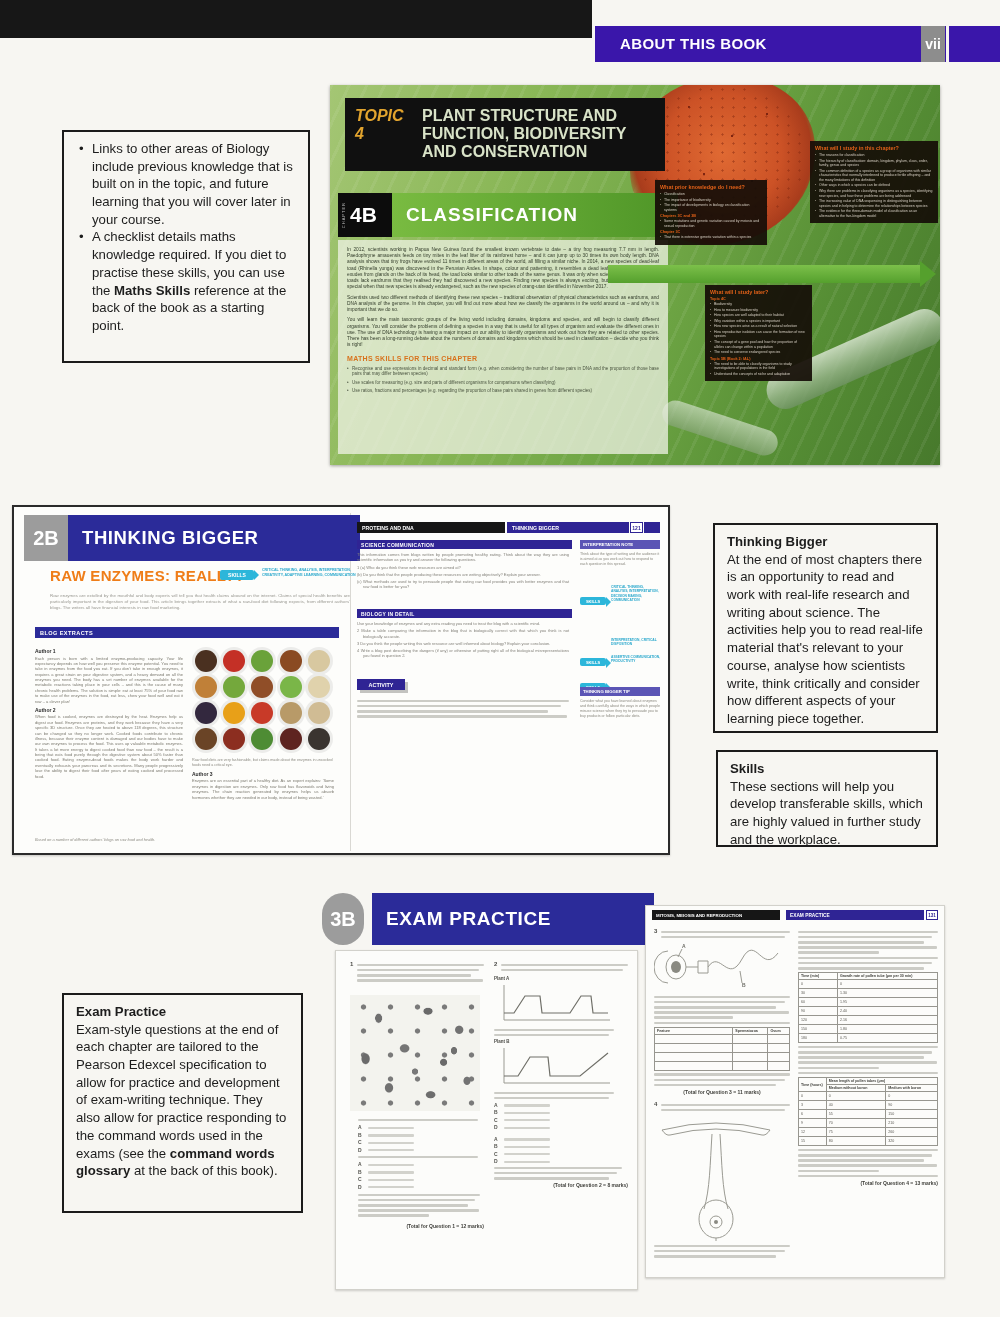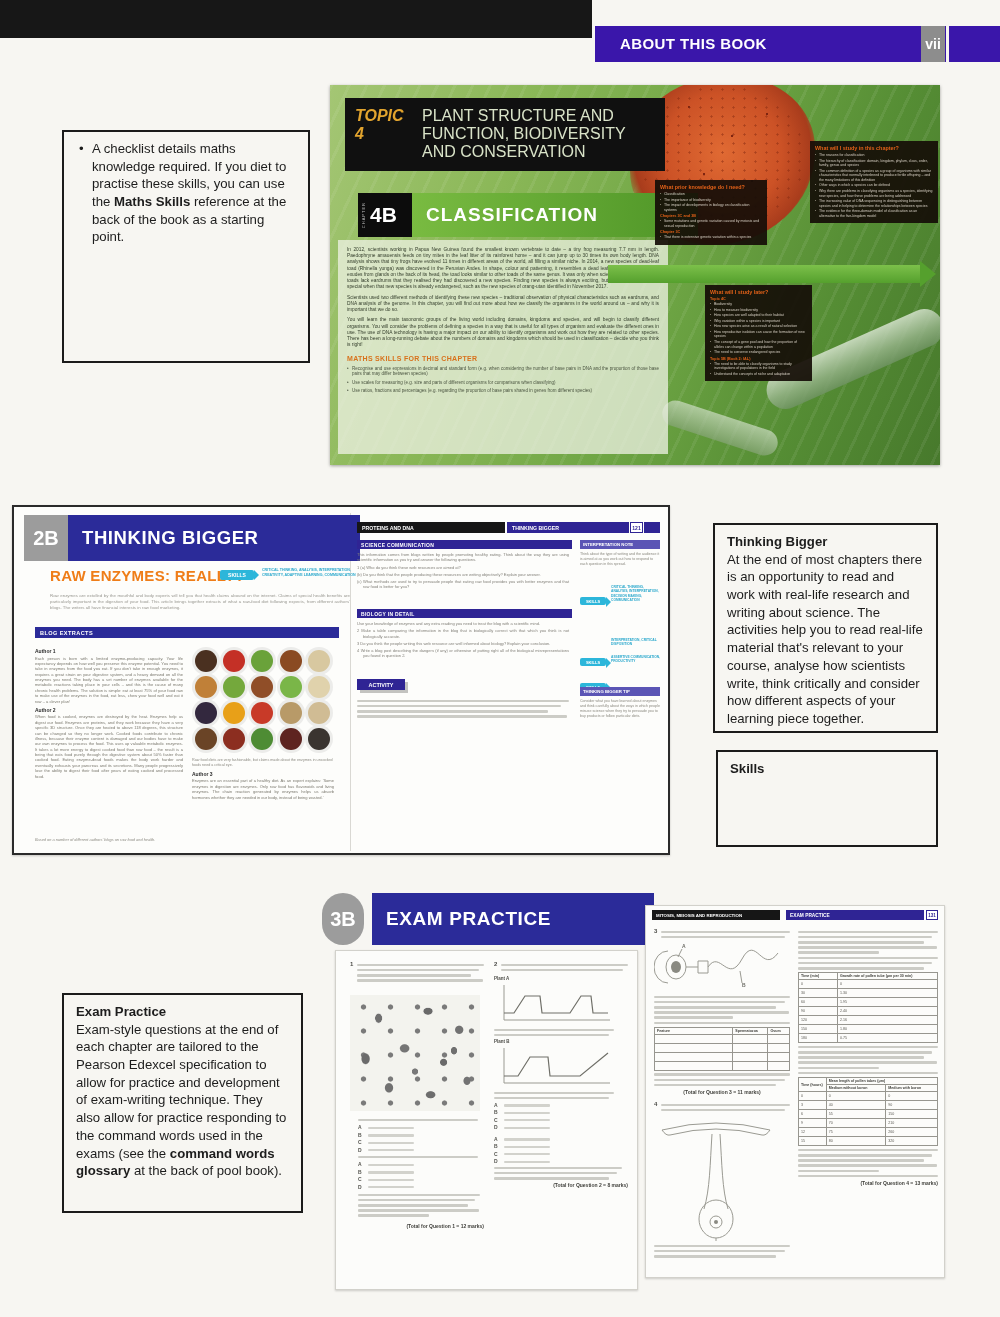--- a/index.html
+++ b/index.html
@@ -44,22 +44,22 @@
   .frog-dots{left:310px;top:0;width:165px;height:145px;border-radius:50%;
     background-image:radial-gradient(circle 1.6px,#8a2c12 60%,transparent 70%);
     background-size:11px 9px;opacity:.55;}
   .frog-leg{left:430px;top:255px;width:190px;height:38px;border-radius:20px;
     background:linear-gradient(#d7e4cf,#93b186 60%,#6f9362);transform:rotate(-24deg);opacity:.85;}
   .frog-leg2{left:330px;top:330px;width:120px;height:26px;border-radius:14px;
     background:linear-gradient(#cfdfc6,#87a578);transform:rotate(18deg);opacity:.7;}
   .topic-title-box{left:15px;top:13px;width:300px;background:#101010;padding:9px 10px;
     display:flex;gap:7px;}
   .topic-label{color:#e2a42e;font-weight:800;font-size:16px;line-height:1.12;flex:0 0 60px;font-style:italic;}
-  .topic-title{color:#d9e3c8;font-weight:400;font-size:16px;line-height:1.14;}
-  .chapter-row{left:8px;top:108px;display:flex;height:44px;margin-left:20px;}
+  .topic-title{color:#d9e3c8;font-weight:700;font-size:16px;line-height:1.14;}
+  .chapter-row{left:8px;top:108px;display:flex;height:44px;}
   .ch-box{width:54px;background:#0c0c0c;color:#fff;display:flex;align-items:center;}
   .ch-vert{writing-mode:vertical-rl;transform:rotate(180deg);font-size:4px;color:#b9b9b9;
     letter-spacing:1px;margin-left:3px;}
   .ch-code{font-weight:800;font-size:21px;margin-left:4px;}
   .green-bar{width:272px;background:linear-gradient(90deg,#79bb41,#4e9527);color:#fff;
     font-weight:800;font-size:19px;letter-spacing:1px;display:flex;align-items:center;
     padding-left:14px;}
   .content-panel{left:8px;top:155px;width:330px;height:214px;background:rgba(240,243,231,.74);
     padding:7px 9px;box-sizing:border-box;color:#333d2b;font-size:4.8px;line-height:1.3;
     text-align:justify;}
@@ -200,20 +200,21 @@
 <div id="canvas">
 
   <div class="abs hdr-black"></div>
   <div class="abs hdr-purple"></div>
   <div class="abs hdr-title">ABOUT THIS BOOK</div>
   <div class="abs vii-box">vii</div>
   <div class="abs hdr-gap"></div>
 
   <div class="abs note-box learn">
     <ul class="note-ul">
+      <li><span>Links to other areas of Biology include previous knowledge that is built on in the topic, and future learning that you will cover later in your course.</span></li>
       <li><span>A checklist details maths knowledge required. If you diet to practise these skills, you can use the </span><b>Maths Skills</b><span> reference at the back of the book as a starting point.</span></li>
     </ul>
   </div>
 
   <div class="abs topic-page">
     <div class="abs frog"></div>
     <div class="abs frog-dots"></div>
     <div class="abs frog-leg"></div>
     <div class="abs frog-leg2"></div>
 
@@ -389,24 +390,25 @@
     <div class="abs rcol-hd tip-hd">THINKING BIGGER TIP</div>
     <div class="abs tip-txt">Consider what you have learned about enzymes and think carefully about the ways in which people misuse science when they try to persuade you to buy products or follow particular diets.</div>
   </div>
 
   <div class="abs note-box tbnote">
     <div class="note-title">Thinking Bigger</div>
     <div>At the end of most chapters there is an opportunity to read and work with real-life research and writing about science. The activities help you to read real-life material that's relevant to your course, analyse how scientists write, think critically and consider how different aspects of your learning piece together.</div>
   </div>
   <div class="abs note-box sknote">
     <div class="note-title">Skills</div>
+    <div>These sections will help you develop transferable skills, which are highly valued in further study and the workplace.</div>
   </div>
   <div class="abs note-box exnote">
     <div class="note-title">Exam Practice</div>
-    <div><span>Exam-style questions at the end of each chapter are tailored to the Pearson Edexcel specification to allow for practice and development of exam-writing technique. They also allow for practice responding to the command words used in the exams (see the </span><b>command words glossary</b><span> at the back of pool book).</span></div>
+    <div><span>Exam-style questions at the end of each chapter are tailored to the Pearson Edexcel specification to allow for practice and development of exam-writing technique. They also allow for practice responding to the command words used in the exams (see the </span><b>command words glossary</b><span> at the back of this book).</span></div>
   </div>
 
   <div class="abs code-box ex-code">3B</div>
   <div class="abs banner-blue ex-banner">EXAM PRACTICE</div>
 
   <div class="abs exam-page exl">
     <div class="abs" style="left:14px;top:10px;width:134px;">
       <div class="qrow">
         <span class="qnum">1</span>
         <div style="flex:1">

